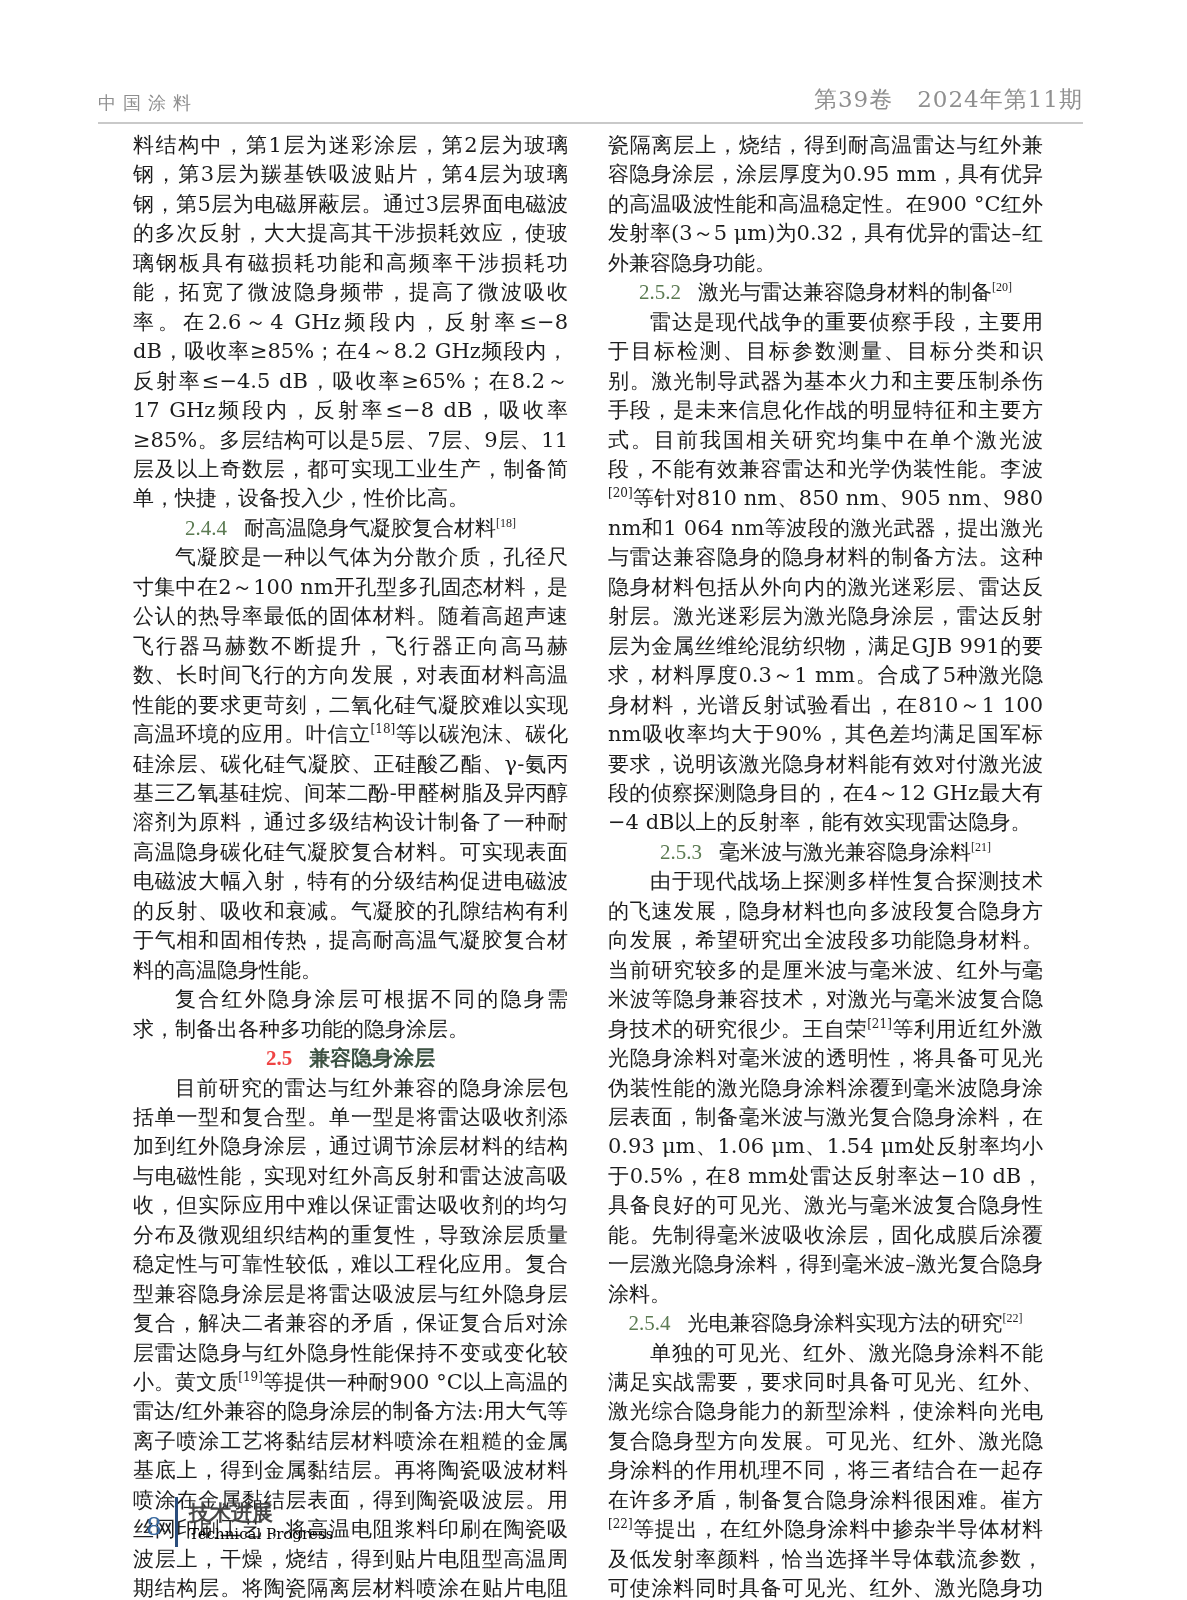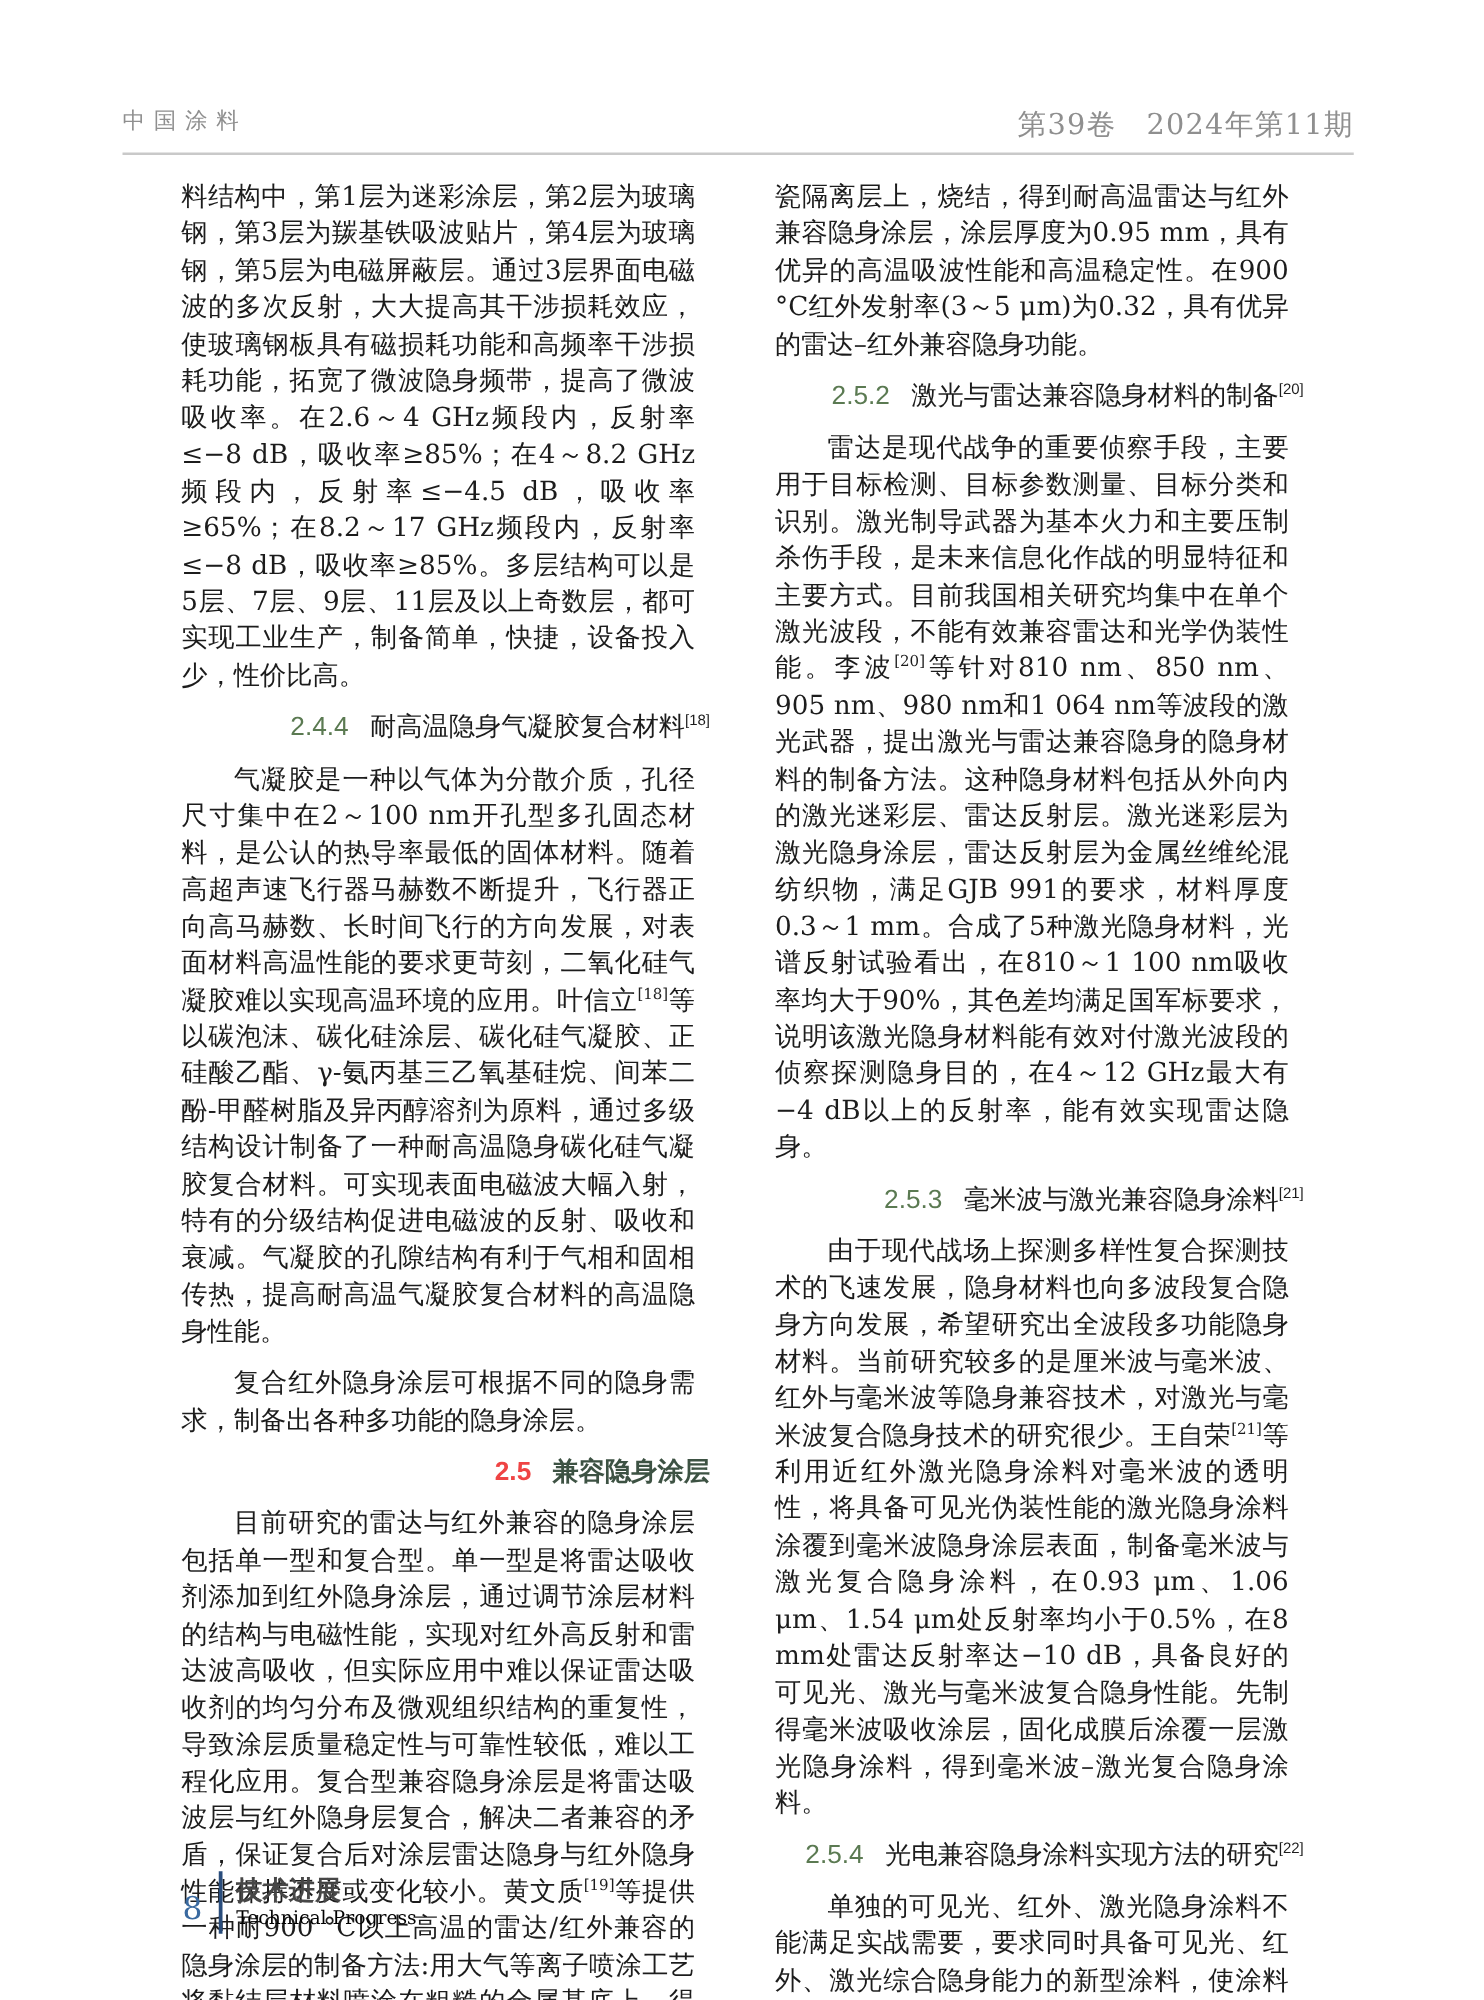--- a/index.html
+++ b/index.html
@@ -8,54 +8,54 @@
     width:1187px; height:1600px;
     background:#ffffff;
     overflow:hidden;
     font-family:"DejaVu Serif","Liberation Serif",serif;
     color:#1c1c1c;
   }
 
   
   .header {
     position:absolute; top:84px; left:98px; right:104px;
-    display:flex; justify-content:space-between; 
+    display:flex; justify-content:space-between; align-items:flex-end;
     border-bottom:2px solid #c9c9c9;
     padding-bottom:7px;
     color:#8f8f8f;
     gap:12px;
   }
   .header .journal { font-size:18px; letter-spacing:7px; }
   .header .issue   { font-size:23px; letter-spacing:1px; }
 
   
   .columns {
     position:absolute; top:131px; left:133px; width:910px;
     display:flex; gap:40px;
   }
   .col { width:435px; font-size:21px; line-height:29.45px; }
 
   .col p.para {
-    margin:12px;
+    margin:0;
     text-align:justify;
     text-justify:inter-ideograph;
   }
   .col p.indent { text-indent:2em; }
 
   sup.ref {
     font-size:12px;
     line-height:0;
     vertical-align:super;
     letter-spacing:0;
   }
 
   .h2, .h3 {
-    font-family:Liberation Sans, sans-serif;
+    font-family:Liberation Serif, serif;
     font-size:21px; line-height:29.45px;
-    text-align:right;
+    text-align:center;
   }
   .h2 .num, .h3 .num { color:#5b7a52; margin-right:17px; }
   .h2 { font-weight:bold; }
   .h2 .num { color:#ef4444; }
   .h2 .title { color:#3d5243; }
   .h3 .title { color:#1c1c1c; }
 
   
   .footer {
     position:absolute; left:146px; top:1497px;

